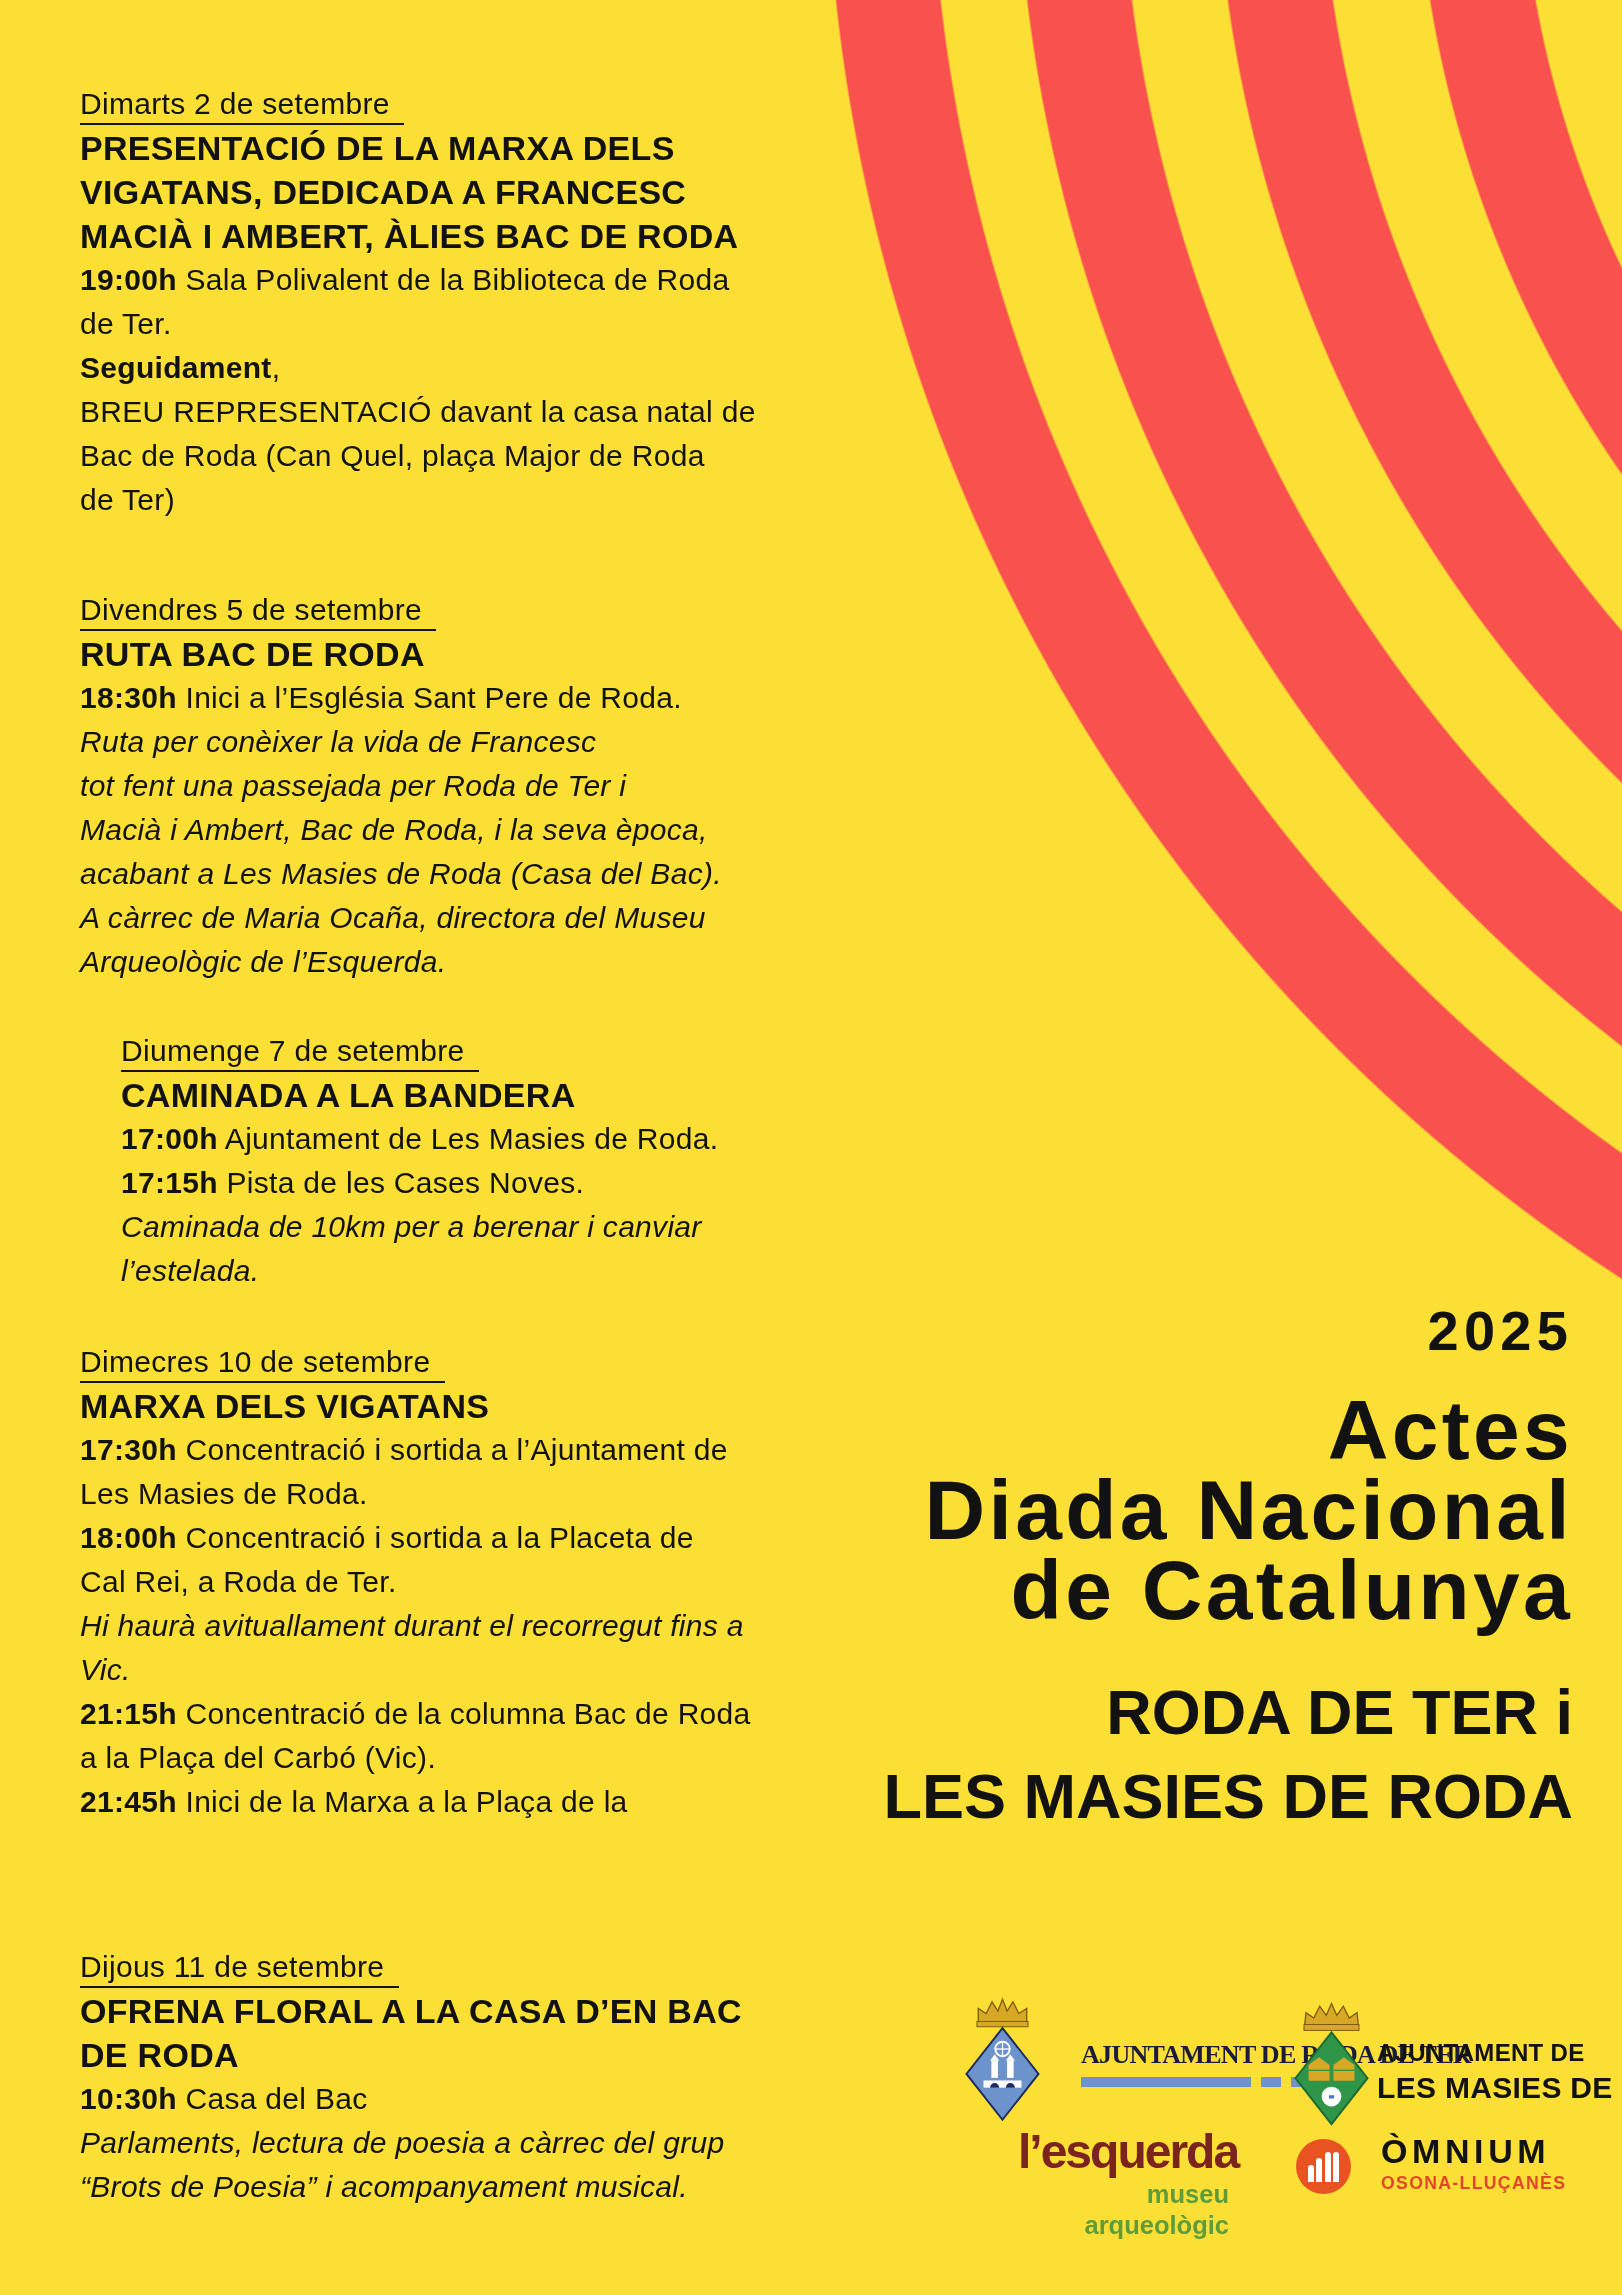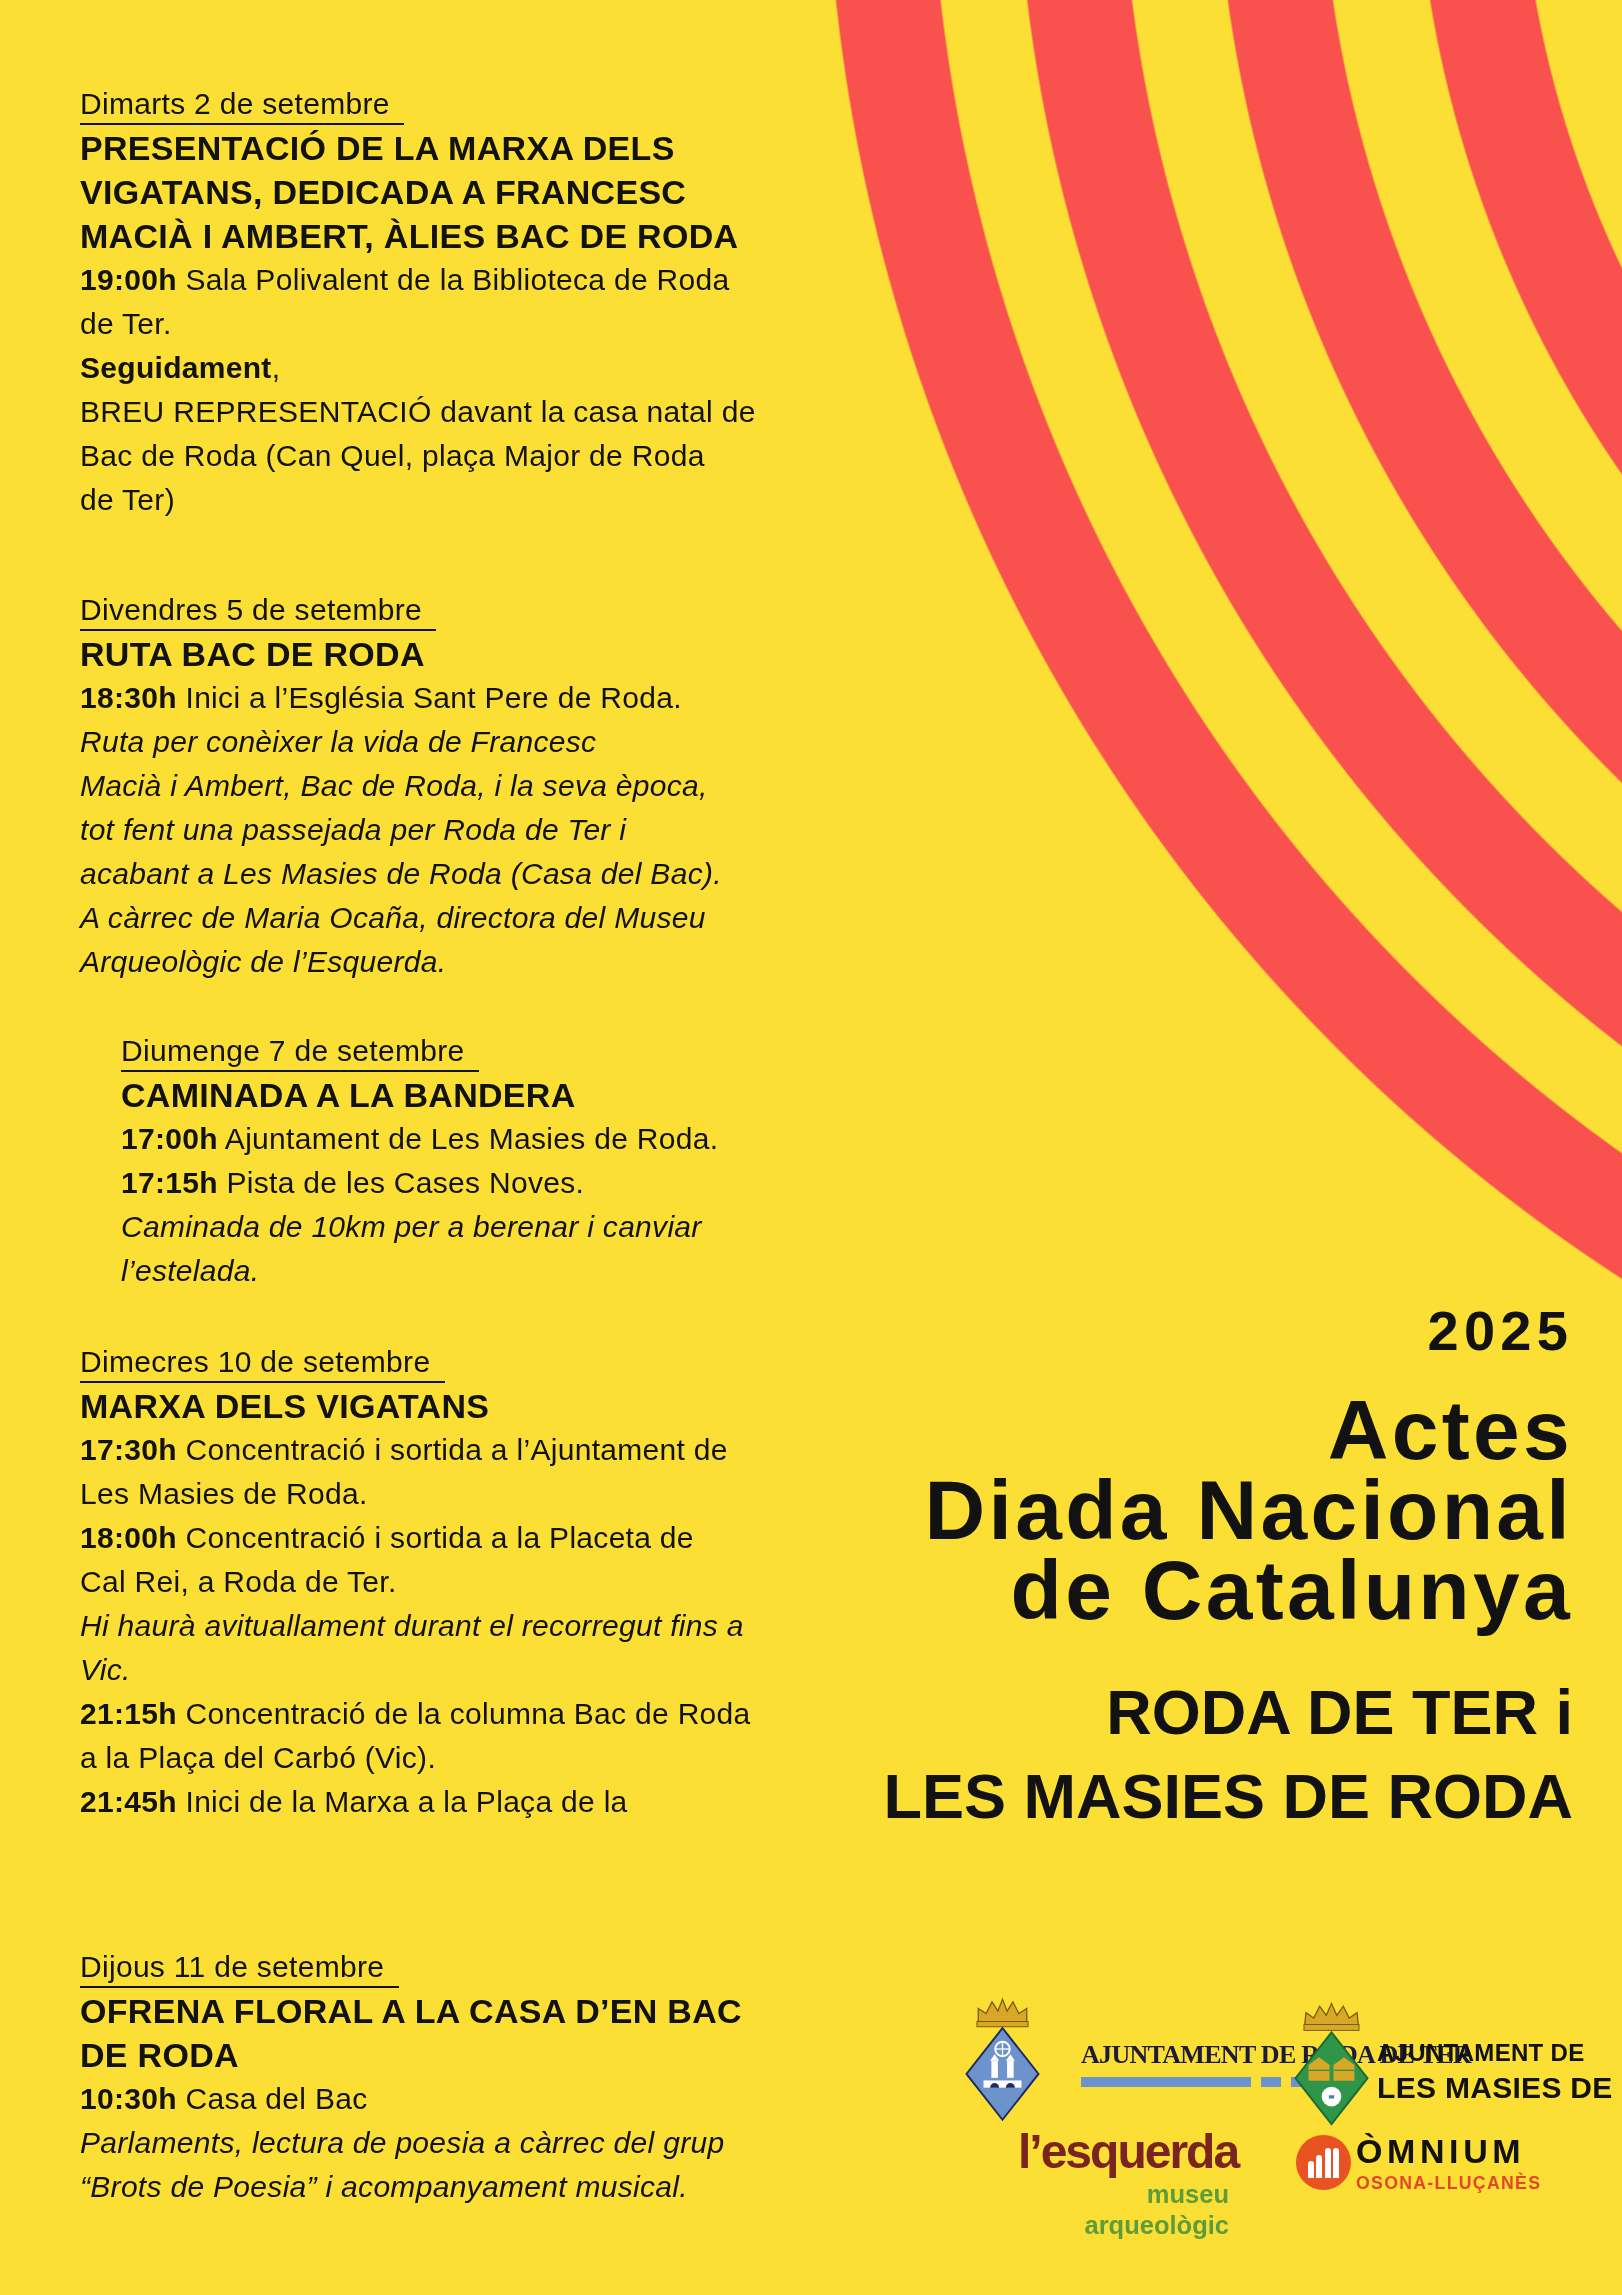--- a/index.html
+++ b/index.html
@@ -40,21 +40,21 @@
   .roda-bar{width:277px;height:10.5px;margin-top:7.9px;
     background:
       linear-gradient(90deg,#6C93CC 0 151px,rgba(0,0,0,0) 151px),
       repeating-linear-gradient(90deg,#6C93CC 0 19.6px,rgba(0,0,0,0) 19.6px 30px);}
   .masies-text-wrap{position:absolute;left:1377px;top:2036px;}
   .masies-l1{font-size:24px;line-height:33px;font-weight:bold;letter-spacing:0.3px;white-space:nowrap;}
   .masies-l2{font-size:30px;line-height:37px;font-weight:bold;letter-spacing:0.3px;white-space:nowrap;}
   .esquerda{position:absolute;left:1018px;top:2127px;width:211px;text-align:right;}
   .esq-name{font-size:48px;line-height:50px;font-weight:bold;color:#7B241F;letter-spacing:-2px;white-space:nowrap;}
   .esq-sub{font-size:25.5px;line-height:27px;font-weight:bold;color:#5E9C3B;margin-top:3.9px;}
-  .omnium{position:absolute;left:1296px;top:2132px;display:flex;align-items:center;gap:5px;}
+  .omnium{position:absolute;left:1296px;top:2132px;display:flex;align-items:flex-end;gap:30px;}
   .om-circle{width:55px;height:55px;border-radius:50%;background:#E85321;display:flex;align-items:center;justify-content:center;}
   .om-bars{display:flex;align-items:flex-end;gap:2.6px;height:31px;}
   .om-bars span{display:block;width:5.9px;background:#fff;border-radius:3.3px 3.3px 0 0;}
   .om-b1{height:17px;} .om-b2{height:23.6px;} .om-b3{height:30px;} .om-b4{height:30px;}
   .om-name{font-size:34px;line-height:38px;font-weight:bold;letter-spacing:4.6px;color:#121212;}
   .om-sub{font-size:17.7px;line-height:19.6px;font-weight:bold;letter-spacing:1.3px;color:#E2472B;margin-top:4px;}
 </style>
 </head>
 <body>
 
@@ -71,22 +71,22 @@
         <div class="line"><span class="time">Seguidament</span>,</div>
         <div class="line">BREU REPRESENTACIÓ davant la casa natal de</div>
         <div class="line">Bac de Roda (Can Quel, plaça Major de Roda</div>
         <div class="line">de Ter)</div>
       </section>
       <section class="event" style="top: 588px;">
         <div class="date-line"><span class="date">Divendres 5 de setembre</span></div>
         <div class="etitle">RUTA BAC DE RODA</div>
         <div class="line"><span class="time">18:30h</span> Inici a l’Església Sant Pere de Roda.</div>
         <div class="line it">Ruta per conèixer la vida de Francesc</div>
+        <div class="line it">tot fent una passejada per Roda de Ter i</div>
         <div class="line it">Macià i Ambert, Bac de Roda, i la seva època,</div>
-        <div class="line it">tot fent una passejada per Roda de Ter i</div>
         <div class="line it">acabant a Les Masies de Roda (Casa del Bac).</div>
         <div class="line it">A càrrec de Maria Ocaña, directora del Museu</div>
         <div class="line it">Arqueològic de l’Esquerda.</div>
       </section>
       <section class="event" style="top: 1029px; margin-left: 41px;">
         <div class="date-line"><span class="date">Diumenge 7 de setembre</span></div>
         <div class="etitle">CAMINADA A LA BANDERA</div>
         <div class="line"><span class="time">17:00h</span> Ajuntament de Les Masies de Roda.</div>
         <div class="line"><span class="time">17:15h</span> Pista de les Cases Noves.</div>
         <div class="line it">Caminada de 10km per a berenar i canviar</div>

